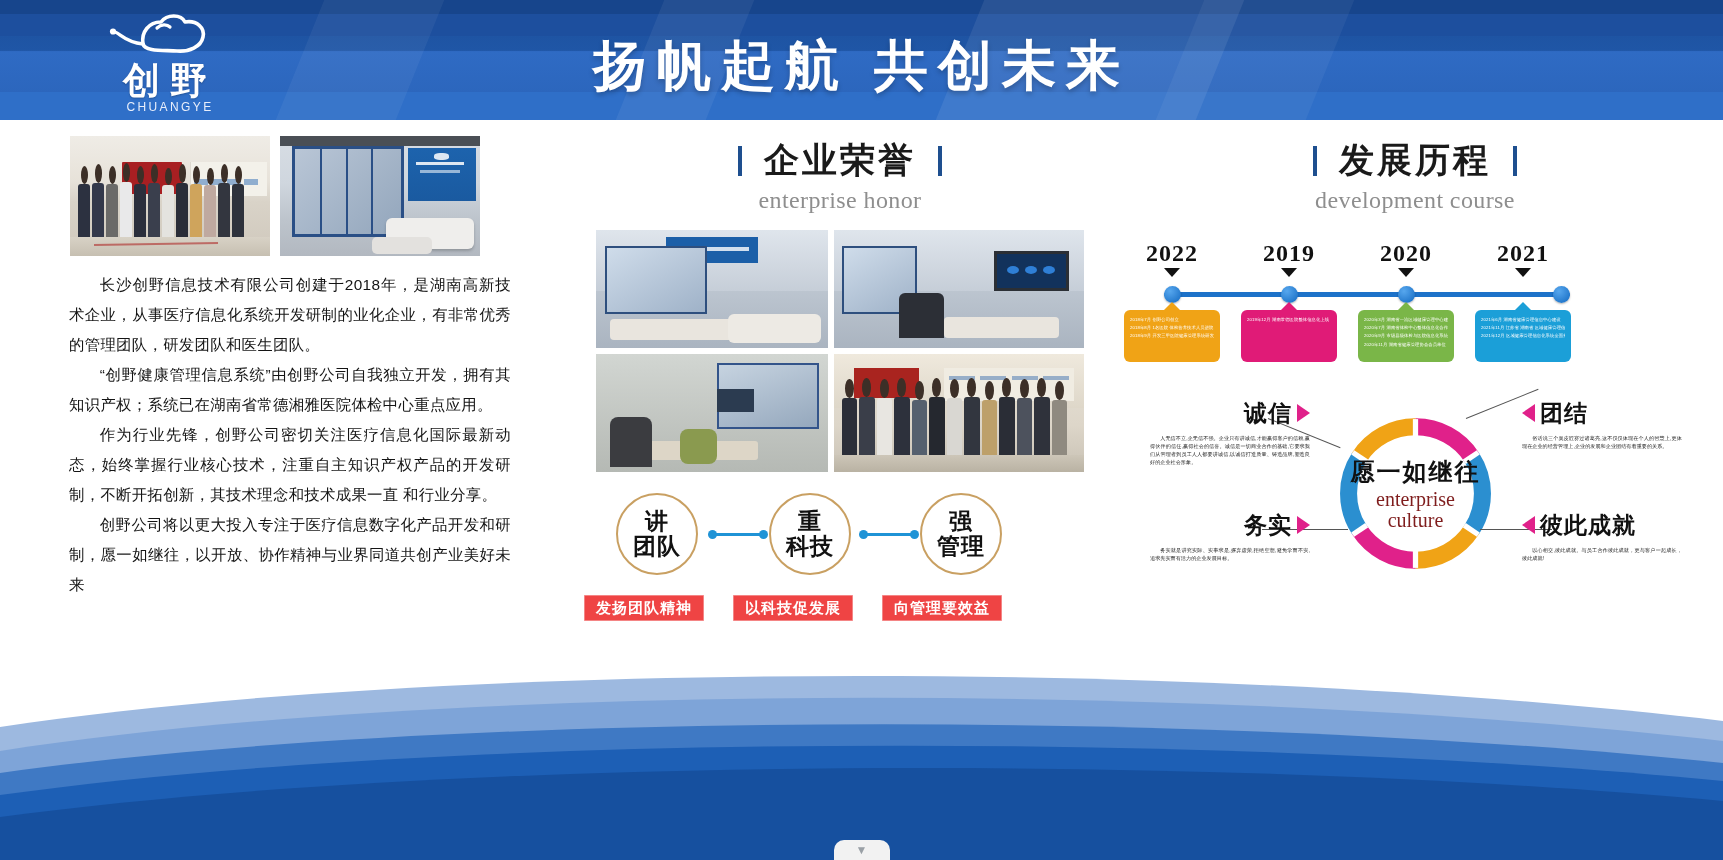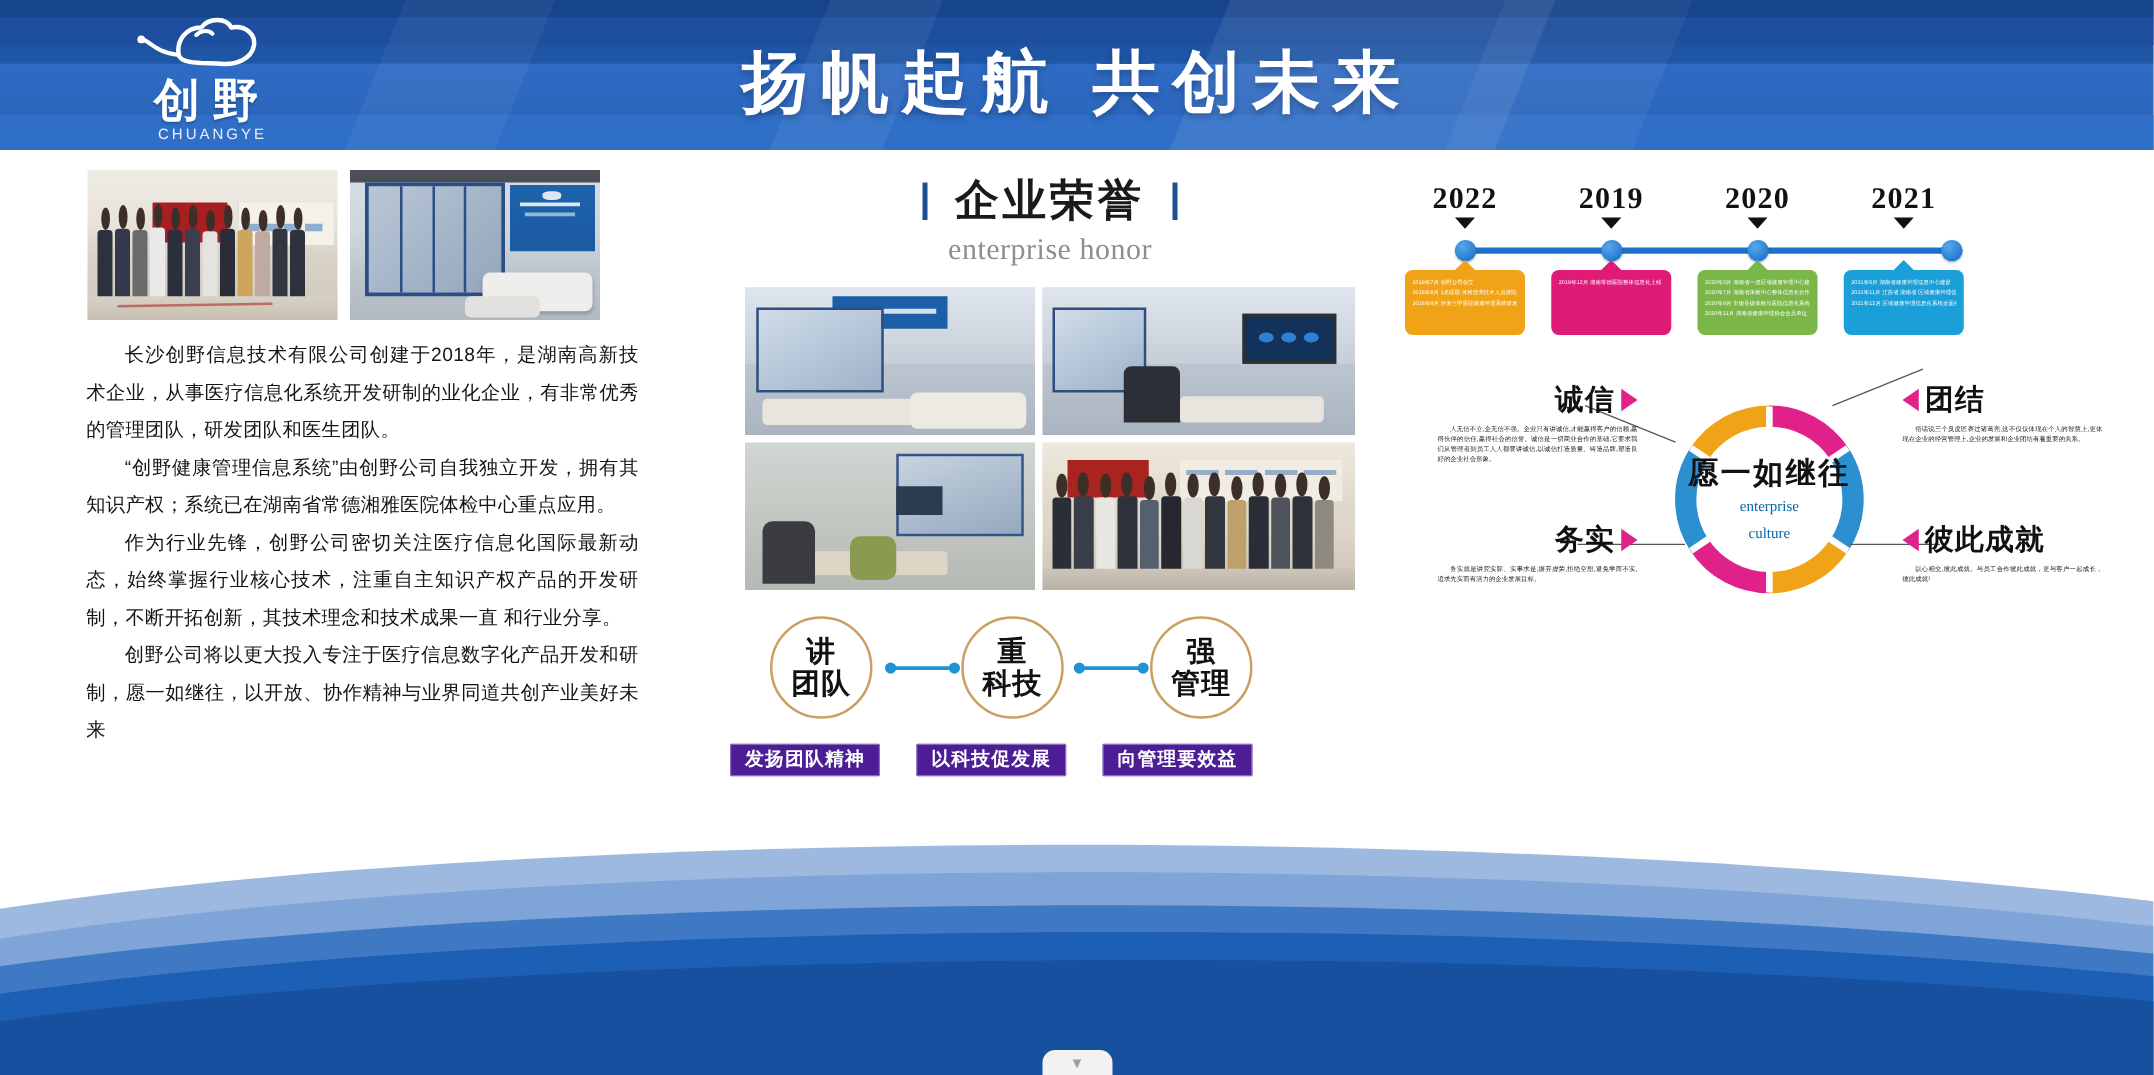--- a/index.html
+++ b/index.html
@@ -167,21 +167,21 @@
     content:"";position:absolute;top:-3px;width:9px;height:9px;border-radius:50%;background:#1f93d6;
   }
   .connector:before{left:-2px;}
   .connector:after{right:-2px;}
   .cn1{left:130px;width:56px;}
   .cn2{left:281px;width:56px;}
 
   .tags{position:relative;margin-top:10px;height:34px;}
   .tag{
     position:absolute;top:0;height:26px;line-height:26px;
-    background:#4c1d95;color:#fff;font-size:15px;font-weight:700;
+    background:#ef4444;color:#fff;font-size:15px;font-weight:700;
     padding:0 12px;letter-spacing:1px;border-radius:1px;
     box-shadow:inset 0 0 0 1px rgba(255,255,255,.35);
   }
   .t1{left:4px;}
   .t2{left:153px;}
   .t3{left:302px;}
 
   
   .timeline{position:relative;margin-top:26px;height:148px;}
   .tl-years{position:relative;height:36px;}
@@ -226,21 +226,21 @@
   .ring svg{display:block;}
   .ring-label{
     position:absolute;left:188px;top:58px;width:155px;text-align:center;
   }
   .ring-cn{
     font-family:"Liberation Serif","DejaVu Serif",serif;
     font-size:24px;font-weight:700;color:#111;letter-spacing:2px;
   }
   .ring-en{
     font-family:"Liberation Serif","DejaVu Serif",serif;
-    font-size:12px;color:#0369a1;line-height:19px;margin-top:2px;
+    font-size:20px;color:#7f1d1d;line-height:19px;margin-top:2px;
   }
   .cu-item{position:absolute;width:160px;}
   .cu-title{font-size:23px;font-weight:800;color:#111;letter-spacing:1px;display:flex;align-items:center;gap:5px;}
   .cu-title .arw{width:0;height:0;border-top:9px solid transparent;border-bottom:9px solid transparent;}
   .cu-title.left .arw{border-left:13px solid #e0218a;order:2;}
   .cu-title.right .arw{border-right:13px solid #e0218a;}
   .cu-title.left{justify-content:flex-end;text-align:right;}
   .cu-body{
     font-size:5.1px;line-height:8px;color:#222;margin-top:5px;
     text-indent:2em;text-align:justify;letter-spacing:.05px;
@@ -427,20 +427,26 @@
       </div>
 
       <div class="tags">
         <div class="tag t1">发扬团队精神</div>
         <div class="tag t2">以科技促发展</div>
         <div class="tag t3">向管理要效益</div>
       </div>
     </div>
 
     <div class="col col-right">
+      <div class="sec-head">
+        <div class="sec-cn">
+          <span class="bar l"></span><span>发展历程</span><span class="bar r"></span>
+        </div>
+        <div class="sec-en">development course</div>
+      </div>
 
       <div class="timeline">
         <div class="tl-years">
           <div class="tl-year" style="left:-28px">2022</div>
           <div class="tl-year" style="left:89px">2019</div>
           <div class="tl-year" style="left:206px">2020</div>
           <div class="tl-year" style="left:323px">2021</div>
           <div class="tl-caret" style="left:-28px"><b></b></div>
           <div class="tl-caret" style="left:89px"><b></b></div>
           <div class="tl-caret" style="left:206px"><b></b></div>

